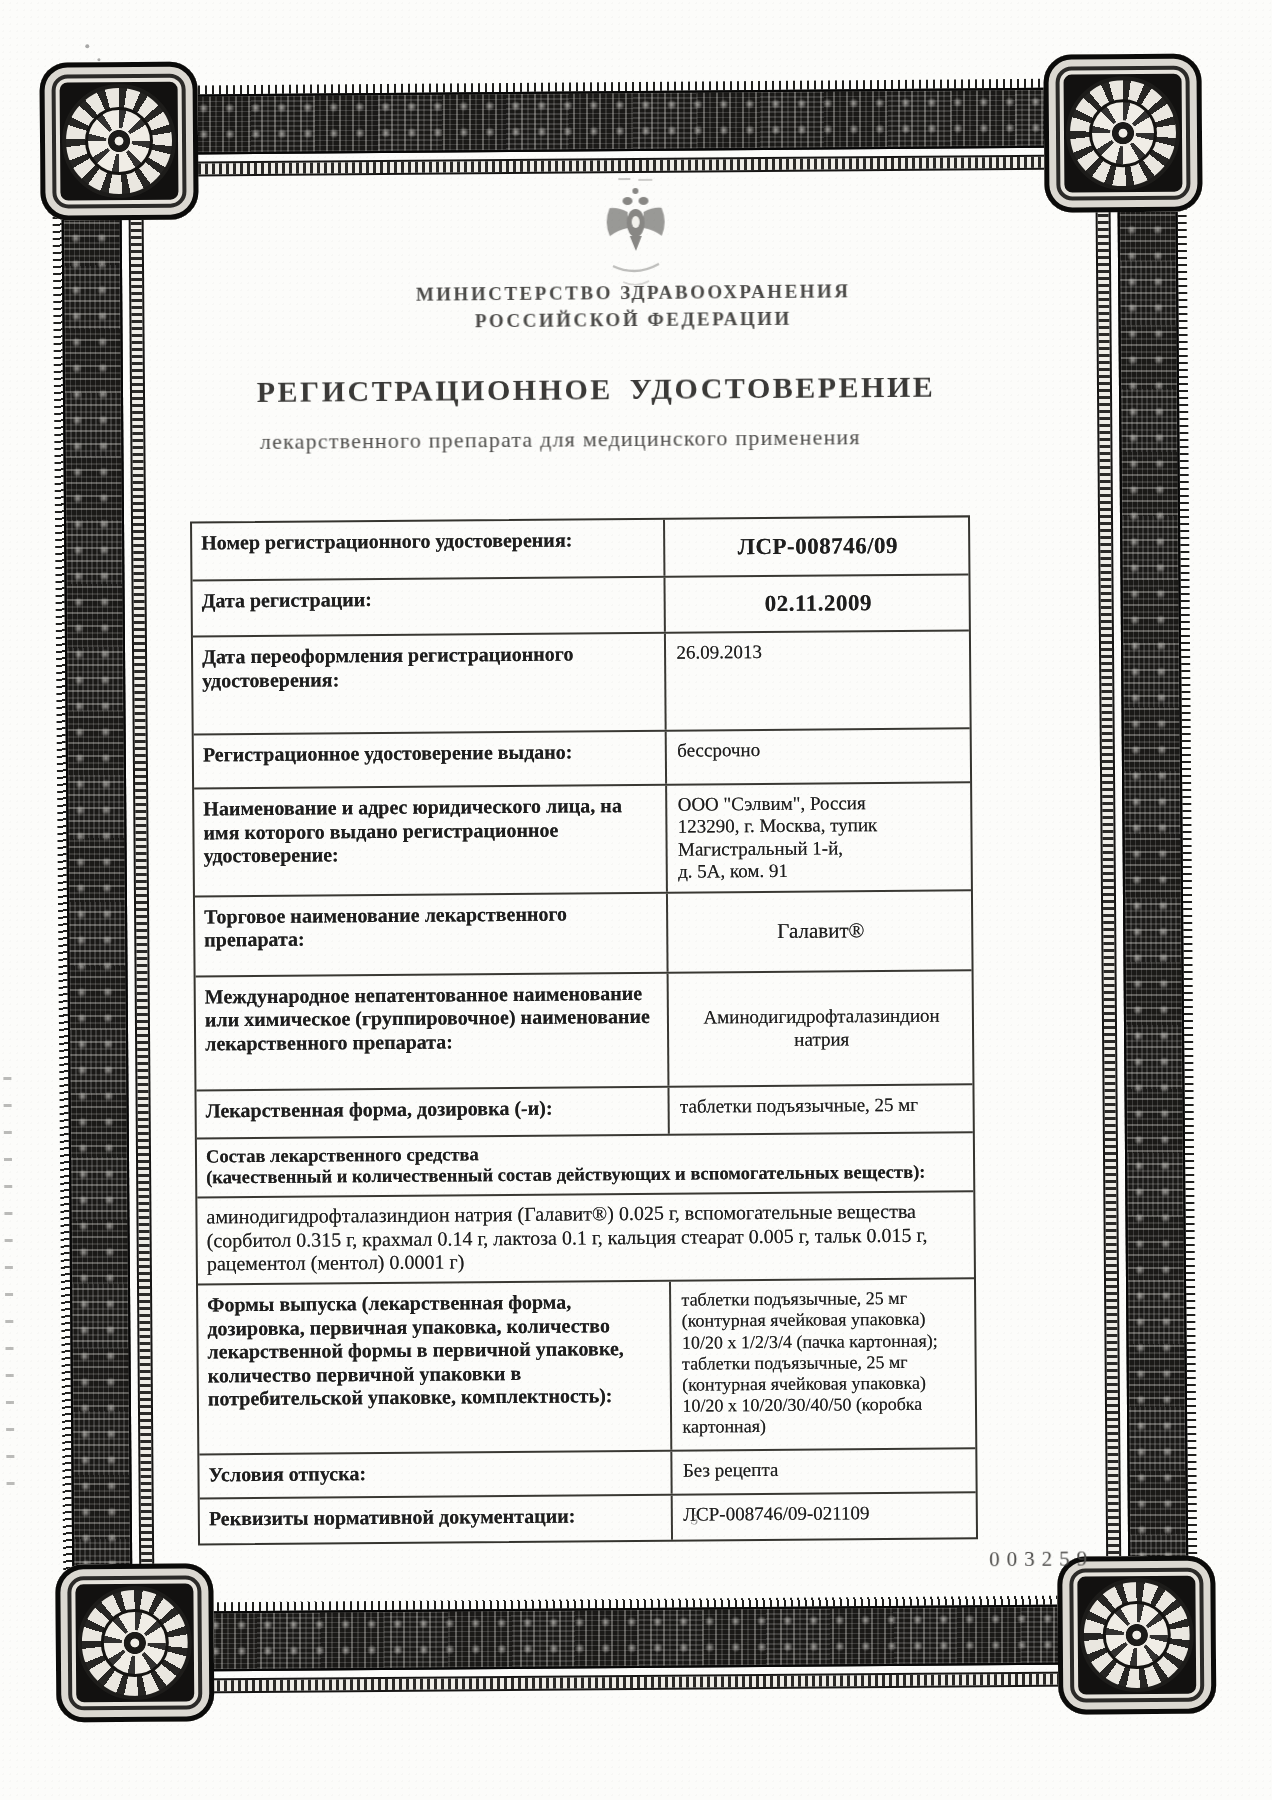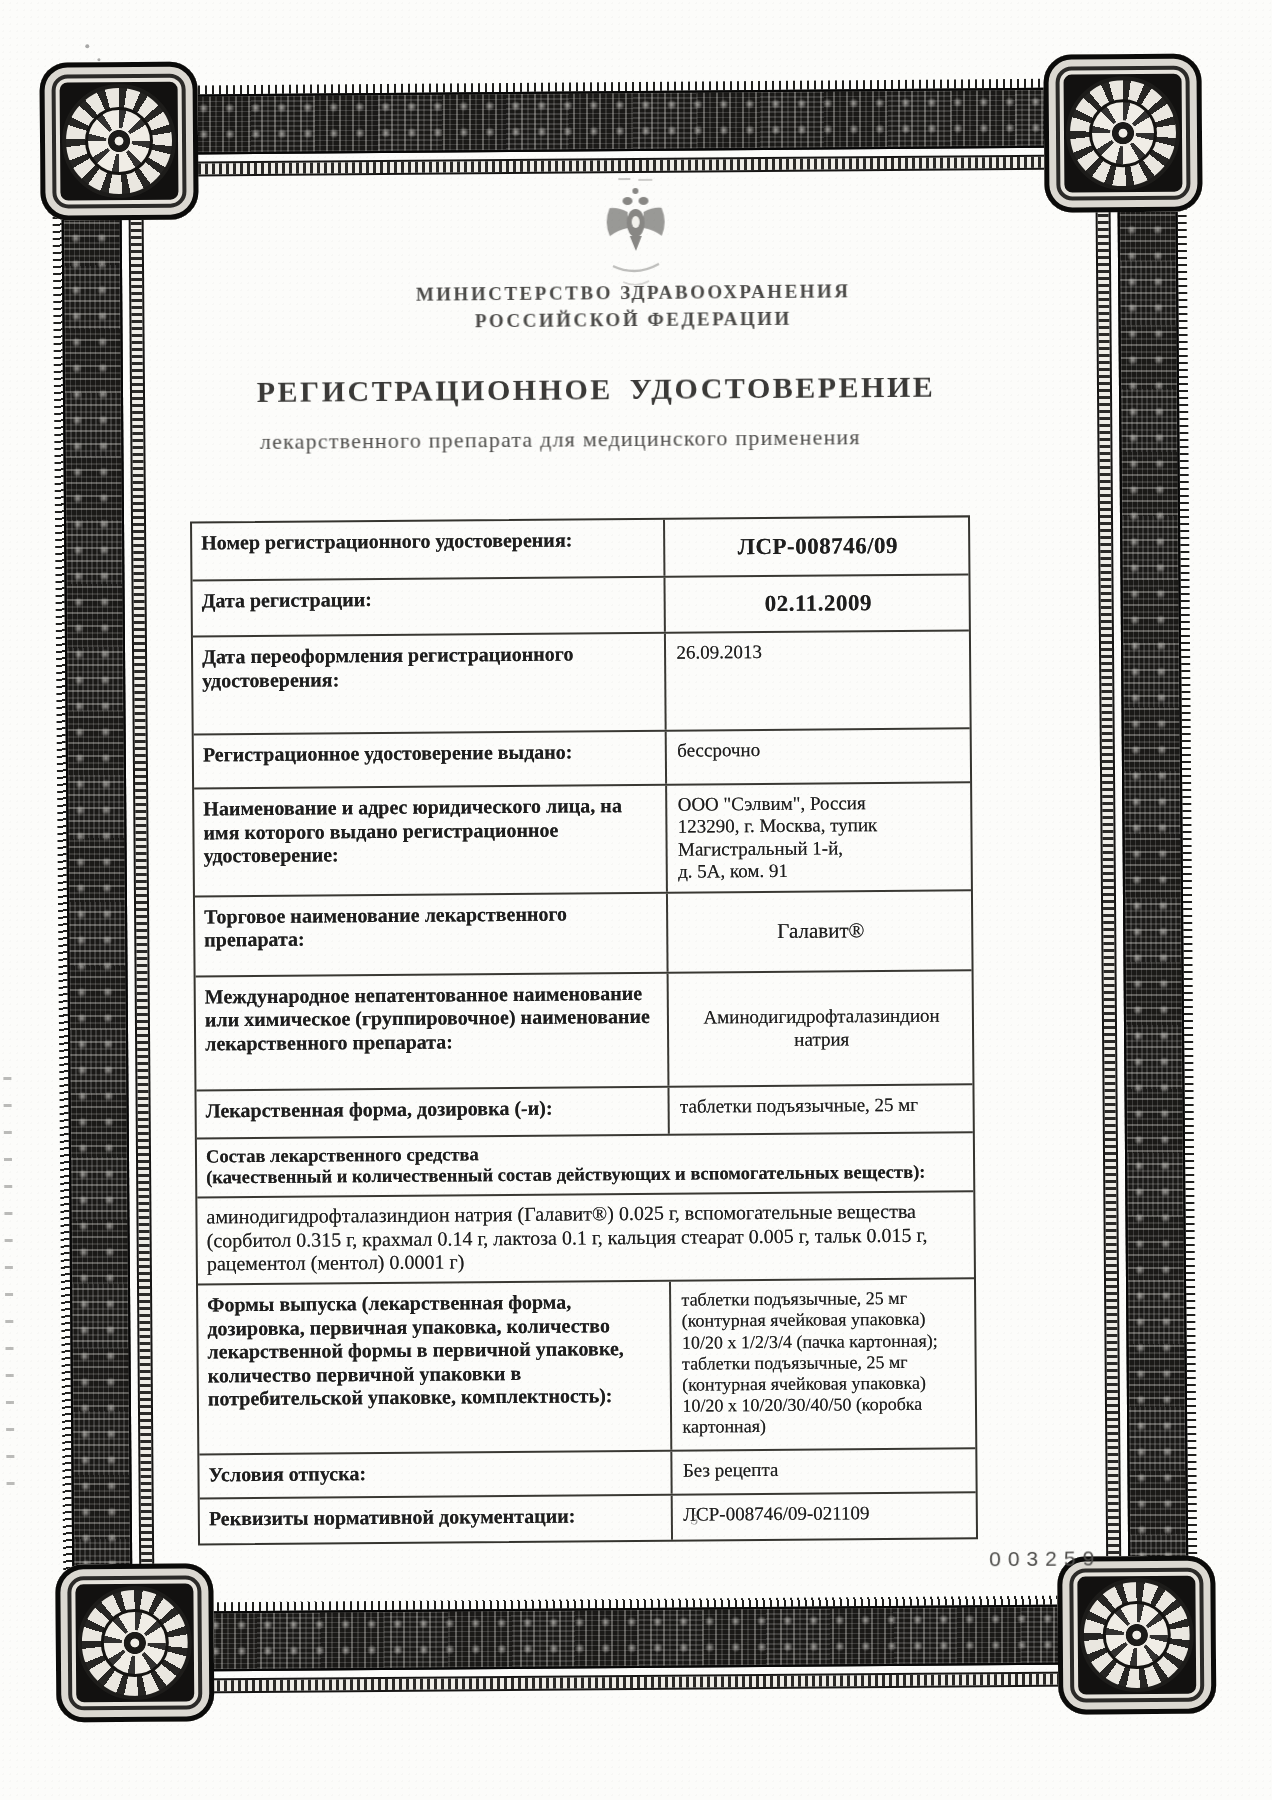--- a/index.html
+++ b/index.html
@@ -55,21 +55,21 @@
   .rosette::after{content:"";position:absolute;inset:38%;border-radius:50%;
     background:radial-gradient(circle,#f1eee7 0 22%,#1c1b19 26% 58%,#efece5 62% 74%,#242321 78%);}
 
   
   .edge-marks{position:absolute;left:2px;top:1050px;width:8px;height:430px;opacity:.45;
     background:repeating-linear-gradient(0deg,rgba(45,45,42,.7) 0 3px,transparent 3px 27px);}
   .speck{position:absolute;border-radius:50%;background:#555;opacity:.5;}
   .speck-a{left:92px;top:40px;width:4px;height:4px;}
   .speck-b{left:104px;top:54px;width:3px;height:3px;}
   .pagemark{position:absolute;left:686px;top:1512px;font-size:15px;color:#6a6a6a;opacity:.65;transform:rotate(14deg);}
-  .serial{position:absolute;left:984px;top:1550px;font-family:Liberation Sans, sans-serif;
+  .serial{position:absolute;left:984px;top:1550px;font-family:Liberation Serif, serif;
     font-size:21px;letter-spacing:7px;color:#4c4b49;filter:blur(0.3px);}
 
   
   .emblem{position:absolute;left:608px;top:178px;opacity:.72;filter:blur(0.5px);}
   .ministry{position:absolute;left:238px;top:280px;width:800px;text-align:center;
     font-size:19px;font-weight:600;letter-spacing:2.5px;color:#4b4a48;line-height:1.42;filter:blur(0.45px);}
   .doc-title{position:absolute;left:168px;top:372px;width:864px;text-align:center;
     font-size:30px;font-weight:600;letter-spacing:2.5px;word-spacing:7px;color:#3a3937;filter:blur(0.35px);}
   .doc-subtitle{position:absolute;left:136px;top:426px;width:856px;text-align:center;
     font-size:22px;letter-spacing:1.2px;color:#4e4d4b;filter:blur(0.4px);}

